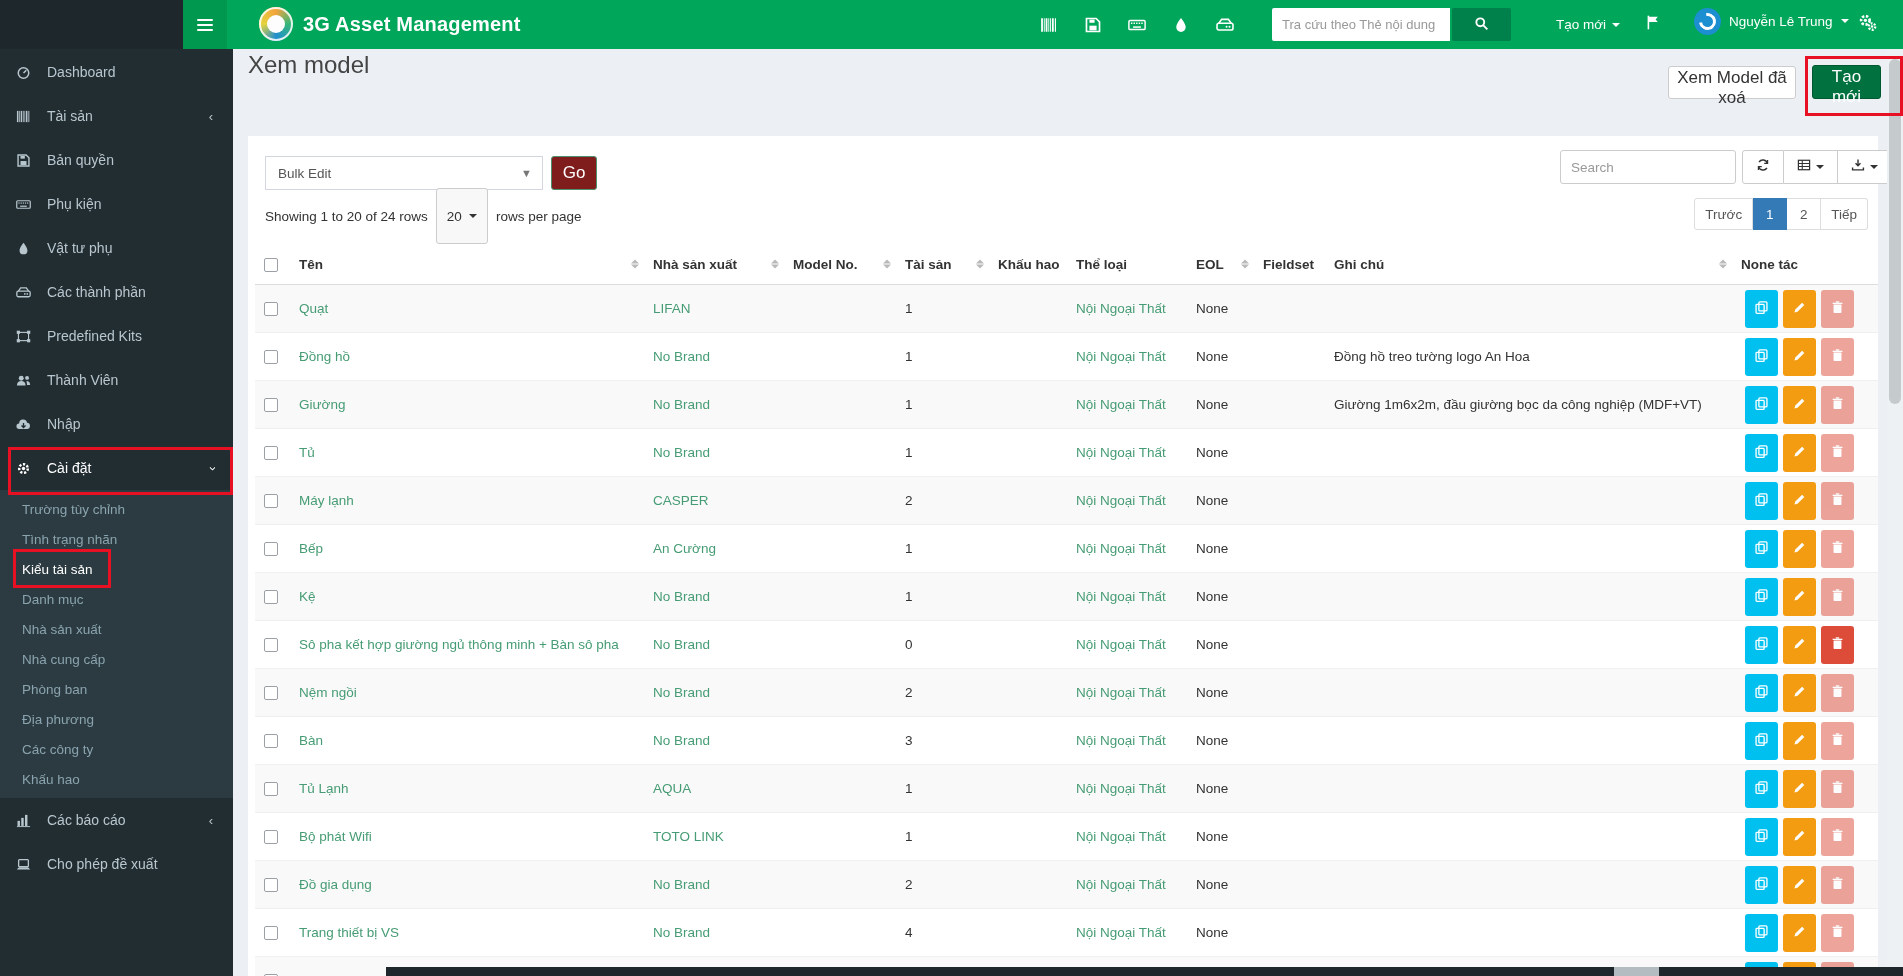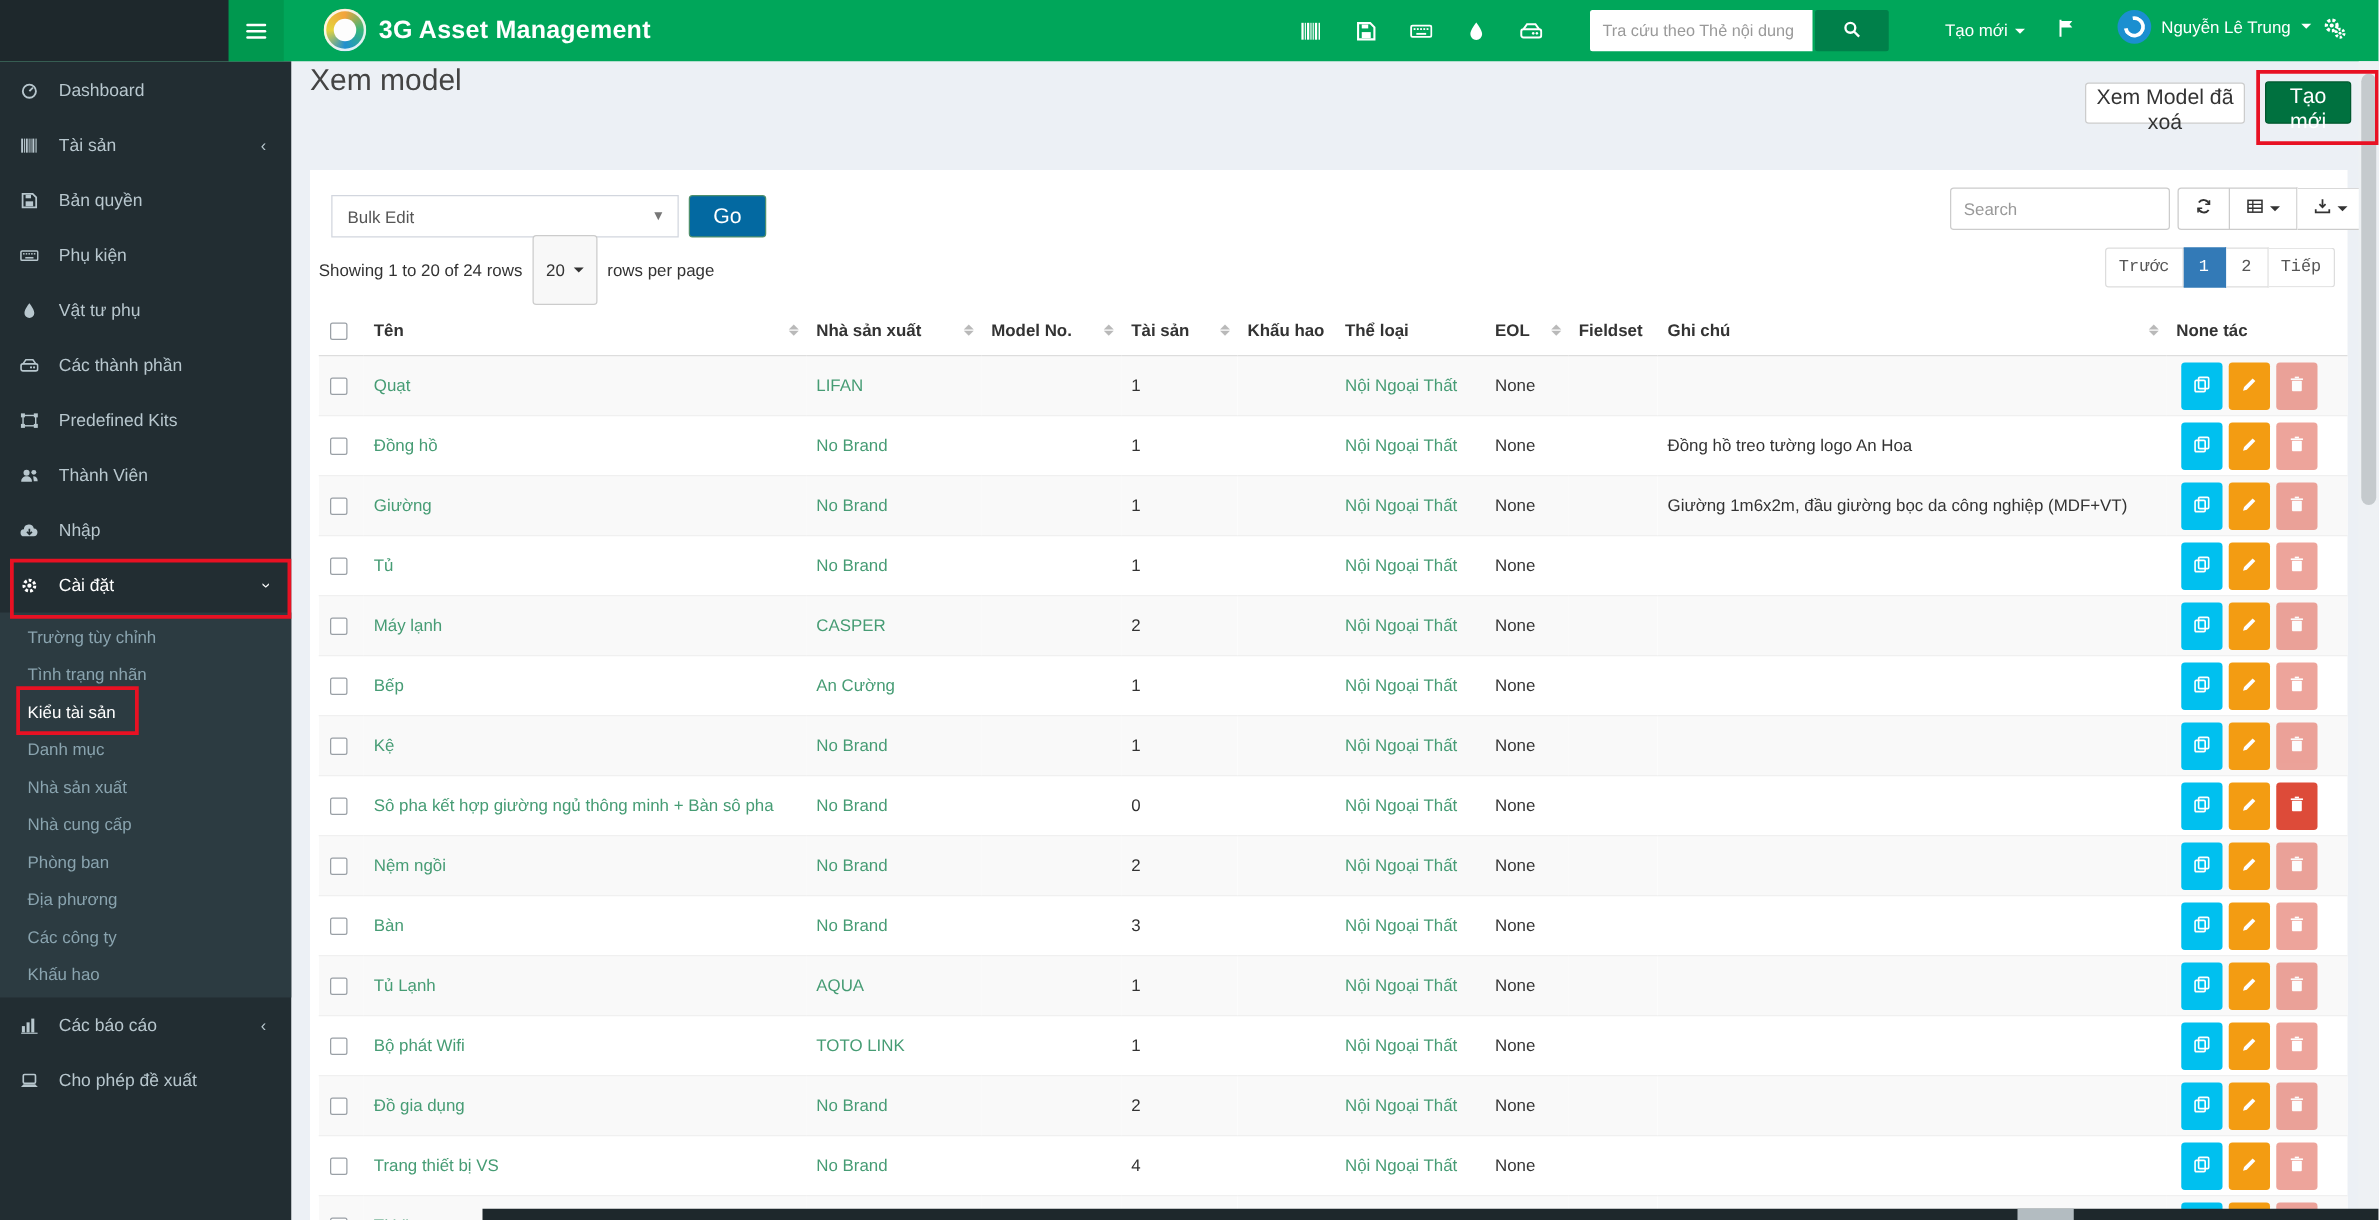--- a/index.html
+++ b/index.html
@@ -55,36 +55,36 @@
   
   .content{position:absolute;left:233px;top:49px;right:0;bottom:0;}
   .page-title{position:absolute;left:15px;top:2px;margin:0;font-size:24px;font-weight:400;color:#444;}
   .btn{font-family:"Liberation Sans",sans-serif;font-size:17px;border-radius:3px;cursor:pointer;box-sizing:border-box;}
   .btn-deleted{position:absolute;left:1435px;top:17px;width:128px;height:33px;background:#fff;border:1px solid #ccc;color:#333;}
   .btn-create{position:absolute;left:1579px;top:16px;width:69px;height:34px;background:#00713f;border:1px solid #00592f;color:#fff;}
   .panel{position:absolute;left:15px;top:87px;width:1630px;height:900px;background:#fff;}
   .bulk-select{position:absolute;left:17px;top:20px;width:278px;height:34px;border:1px solid #d2d6de;background:#fff;
                display:flex;align-items:center;justify-content:space-between;padding:0 10px 0 12px;font-size:13.5px;color:#555;cursor:pointer;box-sizing:border-box;}
   .bulk-select .sel-caret{color:#777;font-size:11px;}
-  .btn-go{position:absolute;left:303px;top:20px;width:62px;height:34px;background:#0369a1;border:1px solid #4e8f6d;color:#fff;}
+  .btn-go{position:absolute;left:303px;top:20px;width:46px;height:34px;background:#7f1d1d;border:1px solid #4e8f6d;color:#fff;}
   .tbl-search{position:absolute;left:1312px;top:14px;width:176px;height:34px;border:1px solid #ccc;border-radius:3px;
               padding:0 10px;font-size:13.5px;color:#555;box-sizing:border-box;font-family:"Liberation Sans",sans-serif;}
   .tbl-search::placeholder{color:#999;}
   .btn-group{position:absolute;left:1494px;top:14px;height:34px;display:flex;}
   .btn-group .gbtn{height:34px;padding:0 13px;background:#fff;border:1px solid #ccc;border-left-width:0;
                    display:flex;align-items:center;gap:5px;color:#333;cursor:pointer;box-sizing:border-box;}
   .btn-group .gbtn:first-child{border-left-width:1px;border-radius:3px 0 0 3px;}
   .btn-group .gbtn:last-child{border-radius:0 3px 3px 0;}
   .btn-group svg{width:14px;height:14px;}
-  .showing-row{position:absolute;left:7px;top:64px;height:32px;display:flex;align-items:center;font-size:13.5px;color:#333;text-align:right;}
+  .showing-row{position:absolute;left:17px;top:64px;height:32px;display:flex;align-items:center;font-size:13.5px;color:#333;text-align:right;}
   .pagesize-btn{margin:0 8px;height:30px;padding:12px 10px;background:#f8f8f8;border:1px solid #ccc;border-radius:3px;
                 display:flex;align-items:center;gap:7px;font-size:13.5px;color:#333;cursor:pointer;}
   .pagination{position:absolute;right:10px;top:62px;height:32px;display:flex;}
   .page-btn{min-width:34px;height:32px;padding:0 10px;display:flex;align-items:center;justify-content:center;
-            background:#fff;border:1px solid #ddd;border-left-width:0;font-size:13.5px;color:#555;cursor:pointer;box-sizing:border-box;font-family:Liberation Mono, monospace;}
+            background:#fff;border:1px solid #ddd;border-left-width:0;font-size:13.5px;color:#555;cursor:pointer;box-sizing:border-box;}
   .page-btn:first-child{border-left-width:1px;border-radius:3px 0 0 3px;}
   .page-btn:last-child{border-radius:0 3px 3px 0;}
   .page-btn.active{background:#337ab7;border-color:#337ab7;color:#fff;}
   
   table.grid{position:absolute;left:7px;top:108px;width:1623px;border-collapse:collapse;table-layout:fixed;font-size:13.5px;}
   table.grid th{height:40px;text-align:left;padding:0 0 0 8px;font-weight:700;color:#333;border-bottom:1px solid #ddd;position:relative;white-space:nowrap;}
   table.grid td{height:47px;padding:0 0 0 8px;color:#333;border-top:1px solid #f0f0f0;overflow:hidden;white-space:nowrap;text-overflow:ellipsis;}
   table.grid tbody tr:nth-child(odd){background:#f9f9f9;}
   .sorter{position:absolute;right:6px;top:50%;transform:translateY(-50%);display:flex;flex-direction:column;gap:1px;opacity:.45;}
   .sorter i{width:0;height:0;border-left:4px solid transparent;border-right:4px solid transparent;display:block;}

